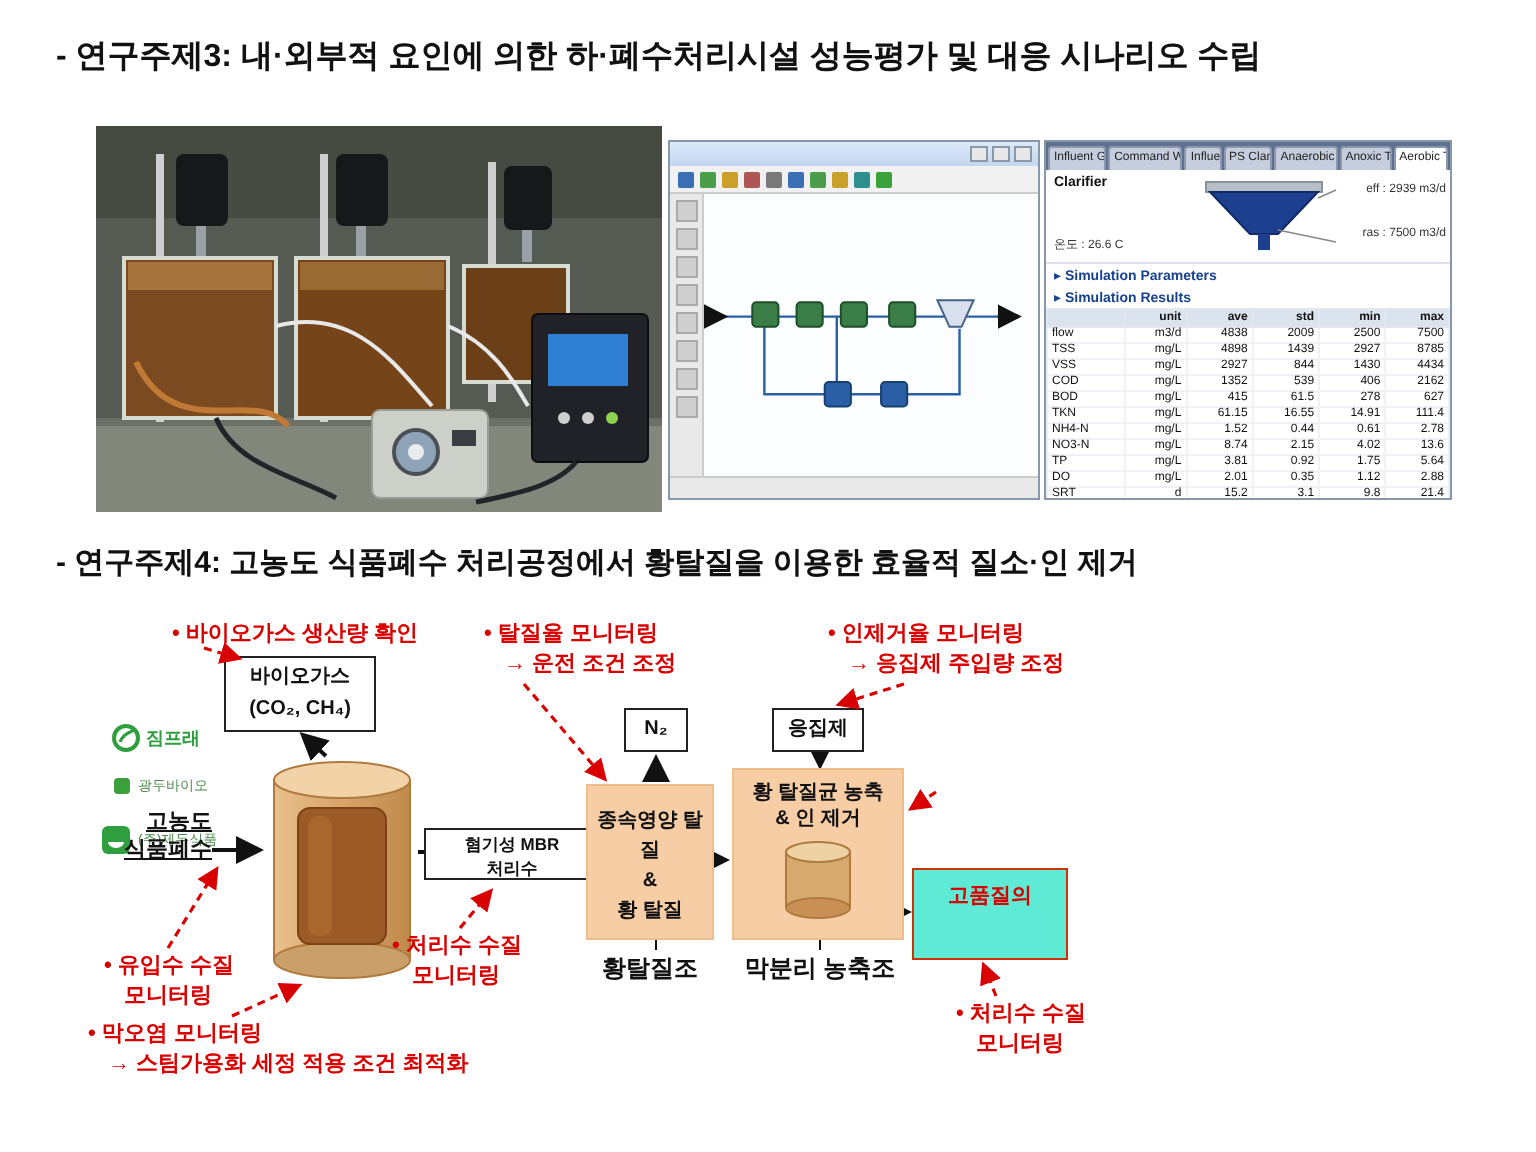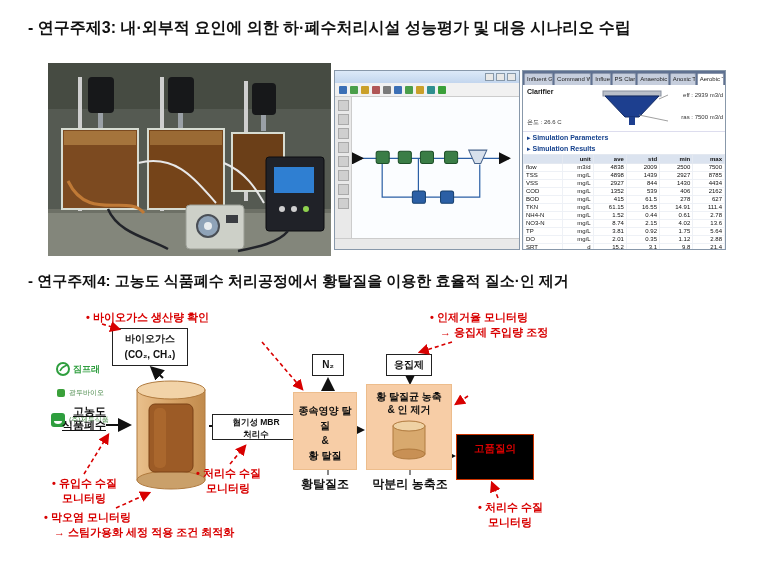--- a/index.html
+++ b/index.html
@@ -47,21 +47,21 @@
   
   .diagram{position:absolute;left:0;top:298px;width:768px;height:278px;}
   .dsvg{position:absolute;left:0;top:0;z-index:0;}
   .rsvg{position:absolute;left:0;top:0;z-index:3;pointer-events:none;}
   .note{position:absolute;color:#d80000;font-weight:bold;font-size:11px;line-height:15px;
         z-index:2;white-space:nowrap;}
   .ind{padding-left:10px;}
   .dbox{position:absolute;background:#fff;border:1.2px solid #222;text-align:center;z-index:1;box-sizing:border-box;}
   .peach{position:absolute;background:#f7cda6;border:1px solid #edbd8c;text-align:center;z-index:1;
          font-weight:bold;box-sizing:border-box;color:#111;}
-  .ylw{position:absolute;background:#000000;border:1.2px solid #cc3300;text-align:center;z-index:1;
+  .ylw{position:absolute;background:#5eead4;border:1.2px solid #cc3300;text-align:center;z-index:1;
        font-weight:bold;color:#d80000;box-sizing:border-box;}
   .feed{position:absolute;left:48px;top:106px;width:58px;text-align:right;font-weight:bold;
         font-size:11px;line-height:14px;z-index:1;text-decoration:underline;}
   .tname{position:absolute;font-size:12px;font-weight:600;text-align:center;z-index:1;}
   .logo{position:absolute;display:flex;align-items:center;gap:3px;z-index:1;margin-top:32px;}
   .logo .t1{font-size:9px;font-weight:bold;color:#2e9e3e;}
   .logo .t2{font-size:7px;color:#4a8a4a;}
 </style>
 </head>
 <body>
@@ -326,21 +326,25 @@
       <path d="M358,132 L362,132" marker-end="url(#bArr)"></path>
       <path d="M448,158 L453,158" marker-end="url(#bArr)"></path>
     </g>
     <g stroke="#111" stroke-width="1">
       <path d="M328,177 L328,172"></path>
       <path d="M410,177 L410,172"></path>
     </g>
   </svg>
 
   <div class="note" style="left:86px;top:12px">• 바이오가스 생산량 확인</div>
-  <div class="note" style="left:430px;top:12px">
+  <div class="note" style="left:242px;top:12px">
+    <div>• 탈질율 모니터링</div>
+    <div class="ind">→ 운전 조건 조정</div>
+  </div>
+  <div class="note" style="left:414px;top:12px">
     <div>• 인제거율 모니터링</div>
     <div class="ind">→ 응집제 주입량 조정</div>
   </div>
   <div class="note" style="left:52px;top:178px">
     <div>• 유입수 수질</div>
     <div class="ind">모니터링</div>
   </div>
   <div class="note" style="left:44px;top:212px">
     <div>• 막오염 모니터링</div>
     <div class="ind">→ 스팀가용화 세정 적용 조건 최적화</div>

